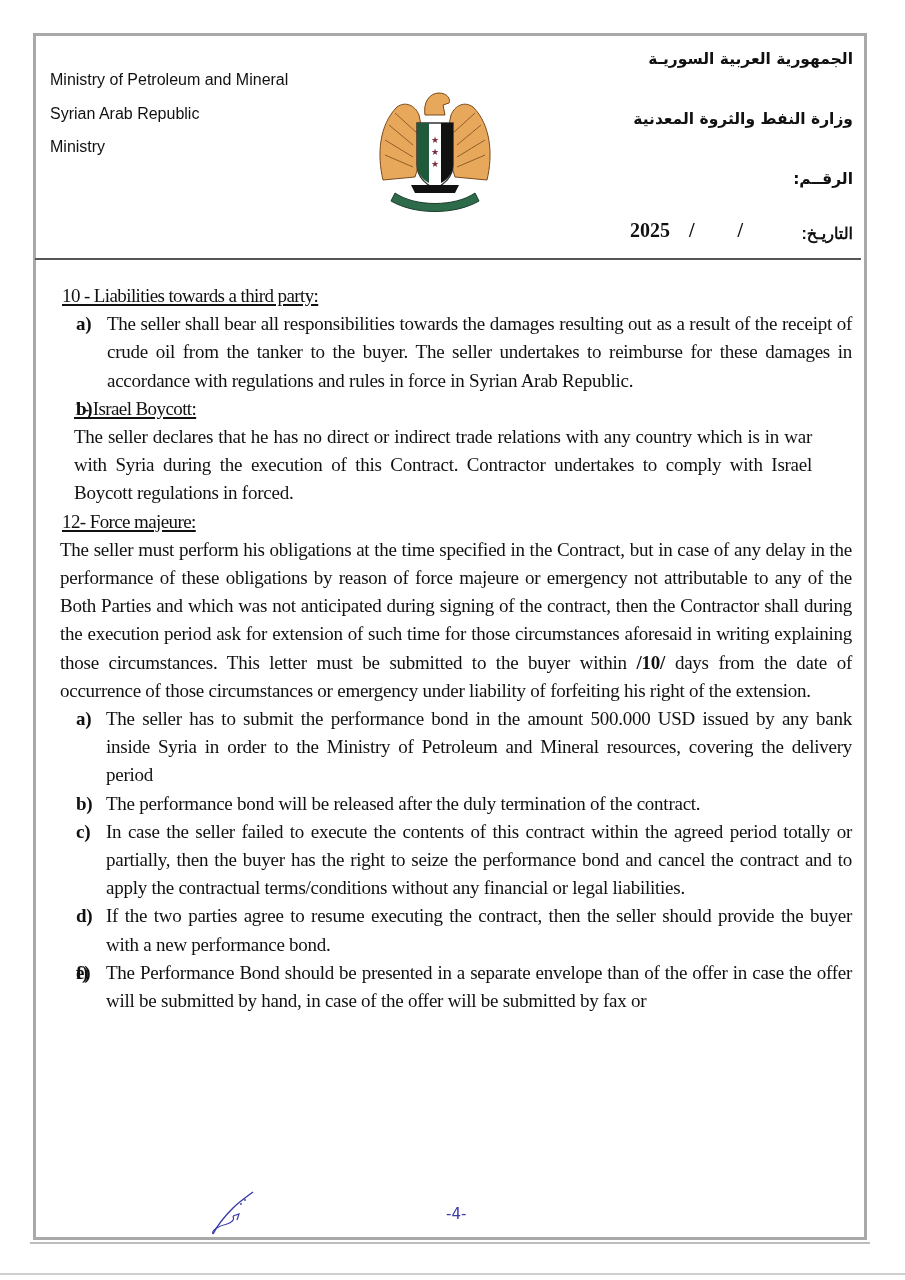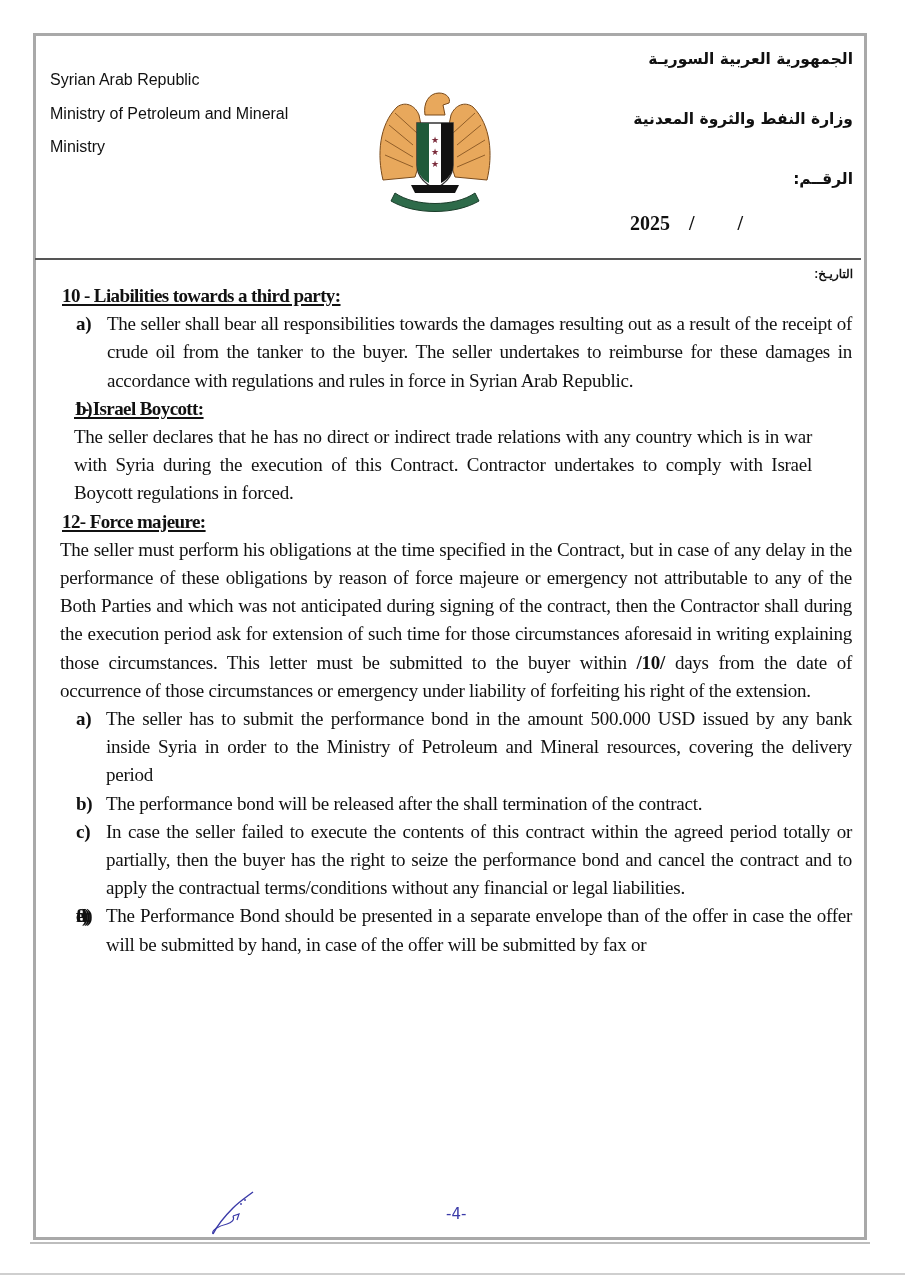--- a/index.html
+++ b/index.html
@@ -7,52 +7,52 @@
          font-family: "Liberation Serif", serif; color: #111; }
   .page-frame { position: absolute; left: 33px; top: 33px; width: 834px; height: 1207px;
                 border: 3px solid #a9a9a9; box-sizing: border-box; background: #fff; }
   .page-frame:after { content: ""; position: absolute; left: -6px; right: -6px; bottom: -7px;
                 height: 2px; background: #bdbdbd; }
   .header-left { position: absolute; left: 50px; top: 63px; font-family: "Liberation Sans", sans-serif;
                  font-size: 16px; line-height: 33.5px; color: #111; }
   .header-right { position: absolute; right: 52px; top: 48px; direction: rtl; text-align: right;
                   font-family: "DejaVu Sans", sans-serif; font-weight: bold; font-size: 15.5px; color: #111; }
   .header-right .line { position: absolute; right: 0; white-space: nowrap; }
-  .date-line { position: absolute; left: 630px; top: 212px; font-weight: bold; font-size: 20px;
+  .date-line { position: absolute; left: 630px; top: 219px; font-weight: bold; font-size: 20px;
                font-family: "Liberation Serif", serif; white-space: nowrap; }
   .date-line span { display: inline-block; }
   .date-label { position: absolute; right: 52px; top: 224px; font-family: Liberation Sans, sans-serif;
-                font-weight: bold; font-size: 12px; direction: rtl; margin-top: 43px; }
+                font-weight: bold; font-size: 16px; direction: rtl; }
   .header-rule { position: absolute; left: 35px; top: 258px; width: 826px; height: 2px; background: #555; }
   .emblem { position: absolute; left: 375px; top: 85px; width: 120px; height: 130px; }
 
   .content { position: absolute; left: 62px; top: 282px; width: 790px; font-size: 19px;
              line-height: 28.2px; letter-spacing: -0.25px; }
-  .h { font-weight: bold; text-decoration: underline; text-decoration-thickness: 2px;
+  .h { font-weight: normal; text-decoration: underline; text-decoration-thickness: 2px;
        text-underline-offset: 2px; letter-spacing: -0.6px; }
   .item { position: relative; padding-left: 45px; text-align: justify; }
   .item .lbl { position: absolute; left: 14px; top: 0; font-weight: bold; }
   .item2 { position: relative; padding-left: 44px; text-align: justify; }
   .item2 .lbl { position: absolute; left: 13px; top: 0; font-weight: bold; }
   .para { text-align: justify; }
   .ind { padding-left: 12px; }
 
   .signature { position: absolute; left: 205px; top: 1190px; width: 70px; height: 50px; }
   .page-num { position: absolute; left: 446px; top: 1205px; color: #3a3aa8;
               font-family: "DejaVu Sans", sans-serif; font-size: 15px; }
   .bottom-rule { position: absolute; left: 0; top: 1273px; width: 905px; height: 2px; background: #cfcfcf; }
 </style>
 </head>
 <body>
 
 <div class="page-frame"></div>
 
 <div class="header-left">
+  <div>Ministry of Petroleum and Mineral</div>
   <div>Syrian Arab Republic</div>
-  <div>Ministry of Petroleum and Mineral</div>
   <div>Ministry</div>
 </div>
 
 <svg class="emblem" viewBox="0 0 120 130">
 
   <path d="M8 95 C2 70 4 40 22 22 C30 16 40 20 44 30 L50 60 L40 92 Z" fill="#e8a85c" stroke="#7a4a1a" stroke-width="1"></path>
   <path d="M112 95 C118 70 116 40 98 22 C90 16 80 20 76 30 L70 60 L80 92 Z" fill="#e8a85c" stroke="#7a4a1a" stroke-width="1"></path>
   <g stroke="#7a4a1a" stroke-width="0.8" fill="none">
     <path d="M14 40 L38 60"></path>
       <path d="M10 55 L38 72"></path>
@@ -110,28 +110,29 @@
 
   <div class="h">12- Force majeure:</div>
   <div class="para" style="margin-left:-2px;"><span>The seller must perform his obligations at the time specified in the Contract, but in case of any delay in the performance of these obligations by reason of force majeure or emergency not attributable to any of the Both Parties and which was not anticipated during signing of the contract, then the Contractor shall during the execution period ask for extension of such time for those circumstances aforesaid in writing explaining those circumstances. This letter must be submitted to the buyer within </span><b>/10/</b><span> days from the date of occurrence of those circumstances or emergency under liability of forfeiting his right of the extension.</span></div>
 
   <div class="item2">
     <span class="lbl" style="left:14px;">a)</span>
     <span>The seller has to submit the performance bond in the amount 500.000 USD issued by any bank inside Syria in order to the Ministry of Petroleum and Mineral resources, covering the delivery period</span>
   </div>
   <div class="item2">
     <span class="lbl" style="left:14px;">b)</span>
-    <span>The performance bond will be released after the shall termination of the contract.</span>
+    <span>The performance bond will be released after the duly termination of the contract.</span>
   </div>
   <div class="item2">
     <span class="lbl" style="left:14px;">c)</span>
     <span>In case the seller failed to execute the contents of this contract within the agreed period totally or partially, then the buyer has the right to seize the performance bond and cancel the contract and to apply the contractual terms/conditions without any financial or legal liabilities.</span>
   </div>
   <div class="item2">
     <span class="lbl" style="left:14px;">d)</span>
+    <span>If the two parties agree to resume executing the contract, then the seller should provide the buyer with a new performance bond.</span>
   </div>
   <div class="item2">
     <span class="lbl" style="left:14px;">e)</span>
   </div>
   <div class="item2">
     <span class="lbl" style="left:14px;">f)</span>
     <span>The Performance Bond should be presented in a separate envelope than of the offer in case the offer will be submitted by hand, in case of the offer will be submitted by fax or</span>
   </div>
 </div>
 

